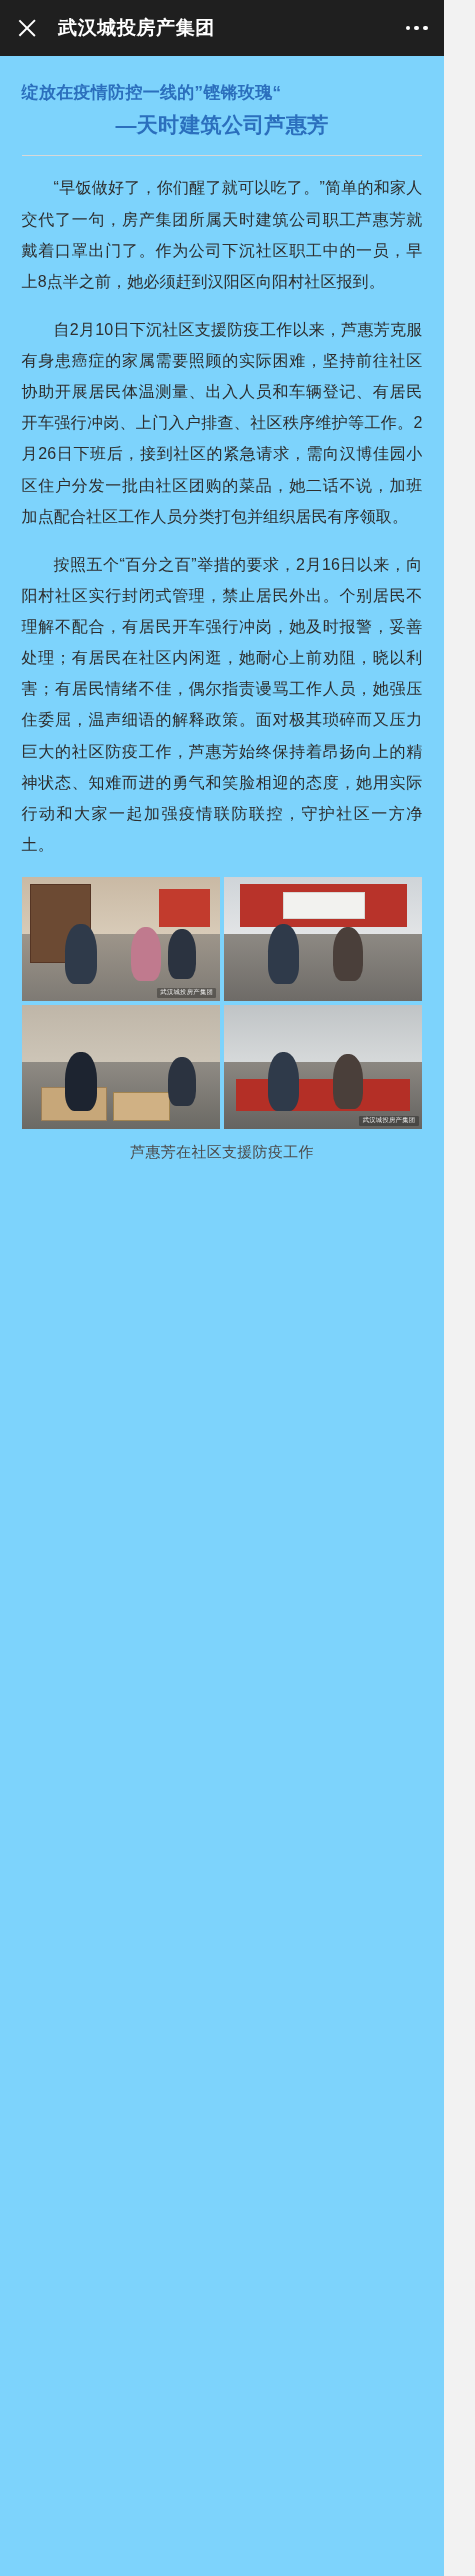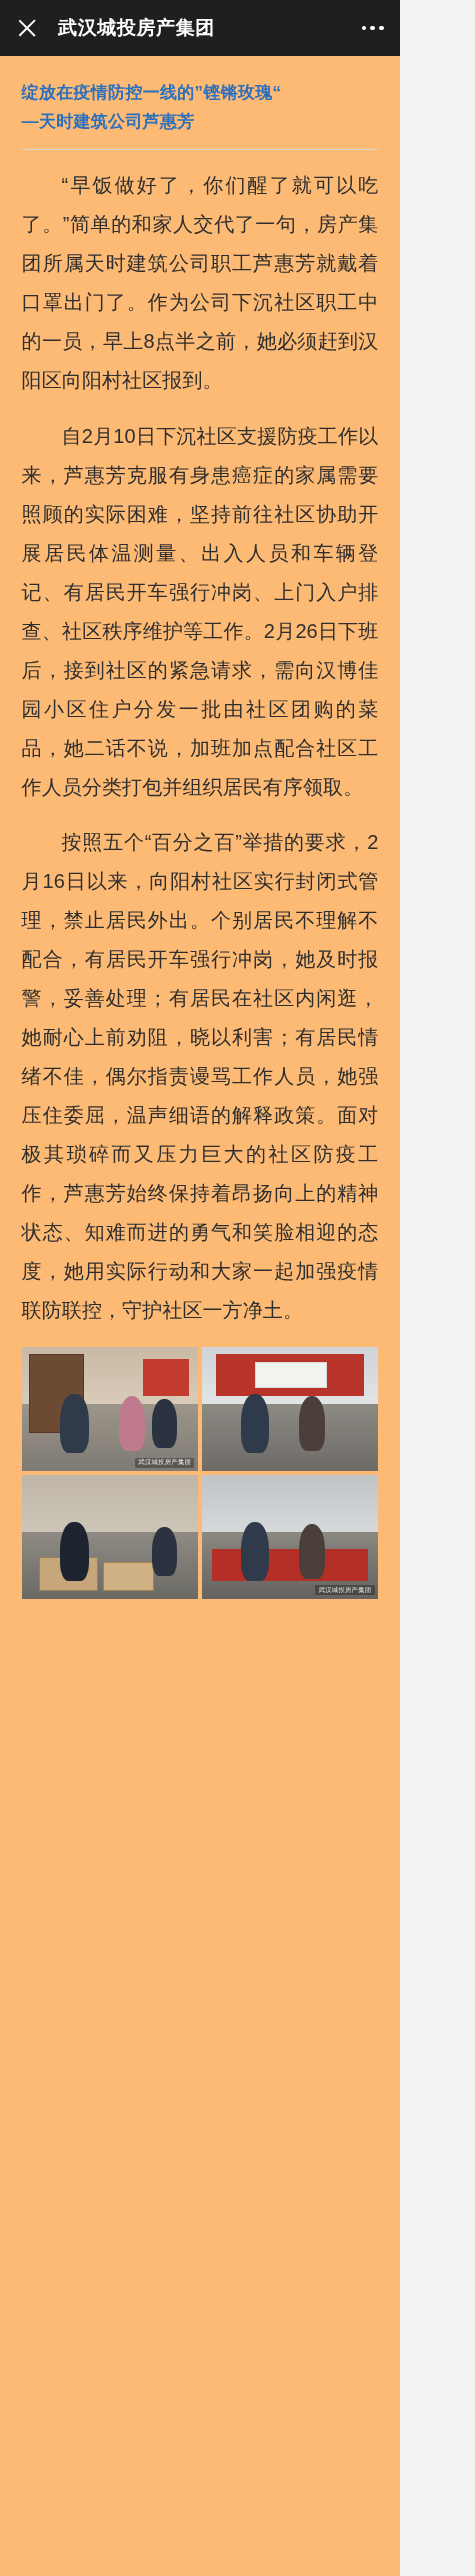--- a/index.html
+++ b/index.html
@@ -5,23 +5,23 @@
   html, body {
     margin: 0;
     padding: 0;
     background: #f2f2f2;
   }
   body {
     font-family: "Liberation Sans", sans-serif;
     width: 476px;
   }
   #page {
-    width: 400px;
+    width: 444px;
     min-height: 2576px;
-    background: #fdba74;
+    background: #7dd3fc;
     position: relative;
     overflow: hidden;
   }
   
   .topbar {
     height: 56px;
     background: #1f1f1f;
     display: flex;
     align-items: center;
     padding: 0 16.5px;
@@ -82,34 +82,35 @@
     color: #2b6fbd;
     font-size: 17px;
     font-weight: bold;
     line-height: 1.55;
     text-align: left;
     letter-spacing: 0.3px;
     margin: 5px 0 2.5px 0;
   }
   .subheadline {
     color: #2b6fbd;
-    font-size: 17px;
+    font-size: 21px;
     font-weight: bold;
     line-height: 1.55;
+    text-align: center;
     margin: 0 0 9px 0;
     letter-spacing: 0.3px;
   }
   .divider {
     width: 100%;
     height: 0.6px;
     background: #d8d8d8;
     margin: 14px 0 16.5px 0;
   }
   p.body-text {
-    font-size: 20px;
+    font-size: 16px;
     line-height: 1.95;
     color: #2e2e2e;
     text-align: justify;
     text-justify: inter-ideograph;
     margin: 0 0 16.5px 0;
     text-indent: 2em;
     letter-spacing: 0.1px;
   }
 
   
@@ -272,18 +273,19 @@
         <div class="photo p4">
           <div class="sky"></div>
           <div class="ground"></div>
           <div class="redtable"></div>
           <div class="person pa"></div>
           <div class="person pb"></div>
           <div class="watermark">武汉城投房产集团</div>
         </div>
 
       </div>
+      <div class="photo-caption">芦惠芳在社区支援防疫工作</div>
     </div>
 
 
   </div>
 </div>
 
 
 </body></html>

